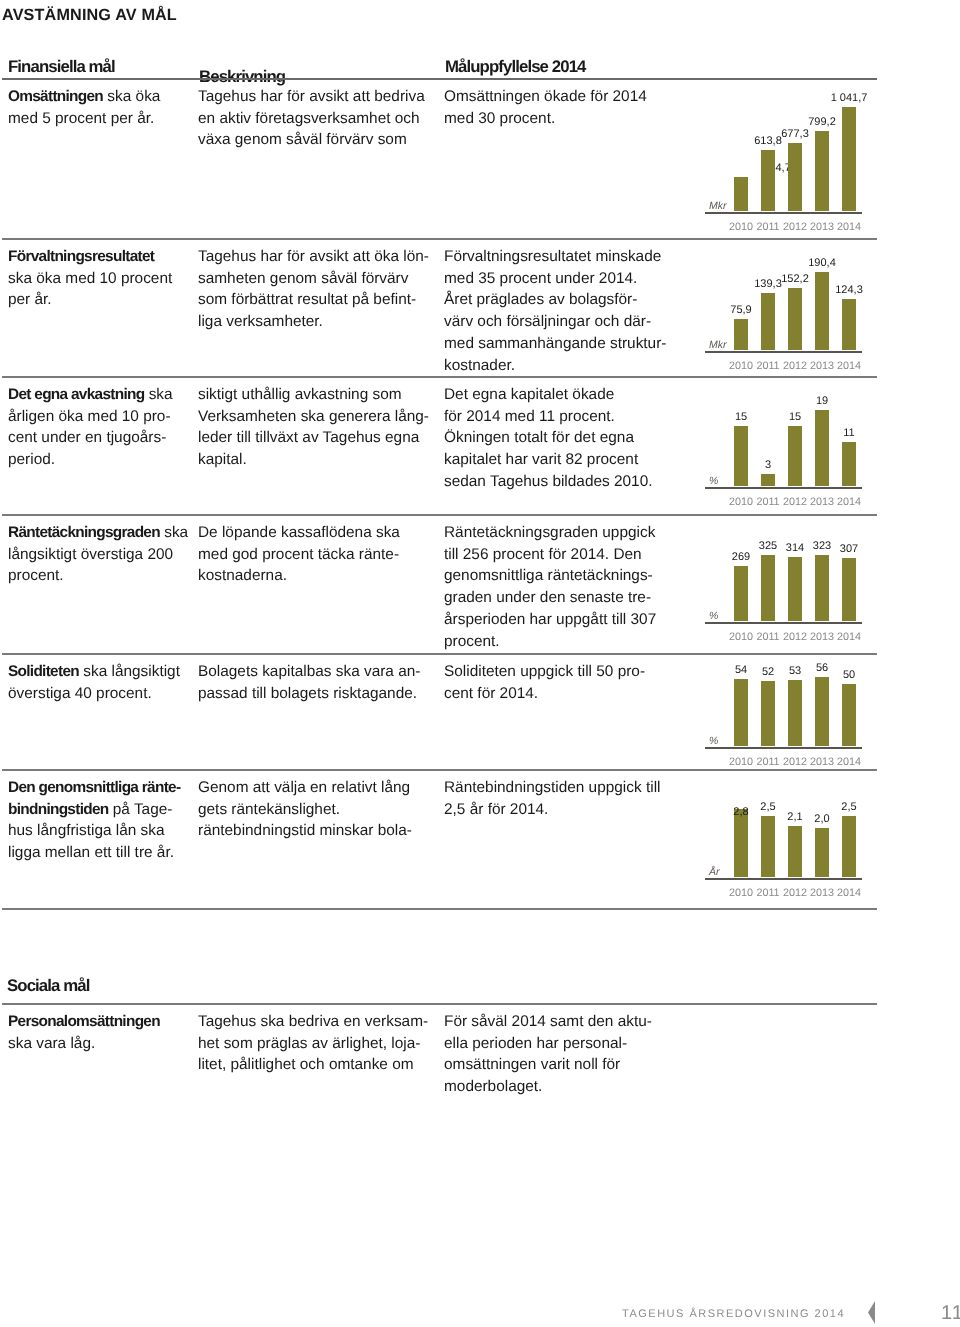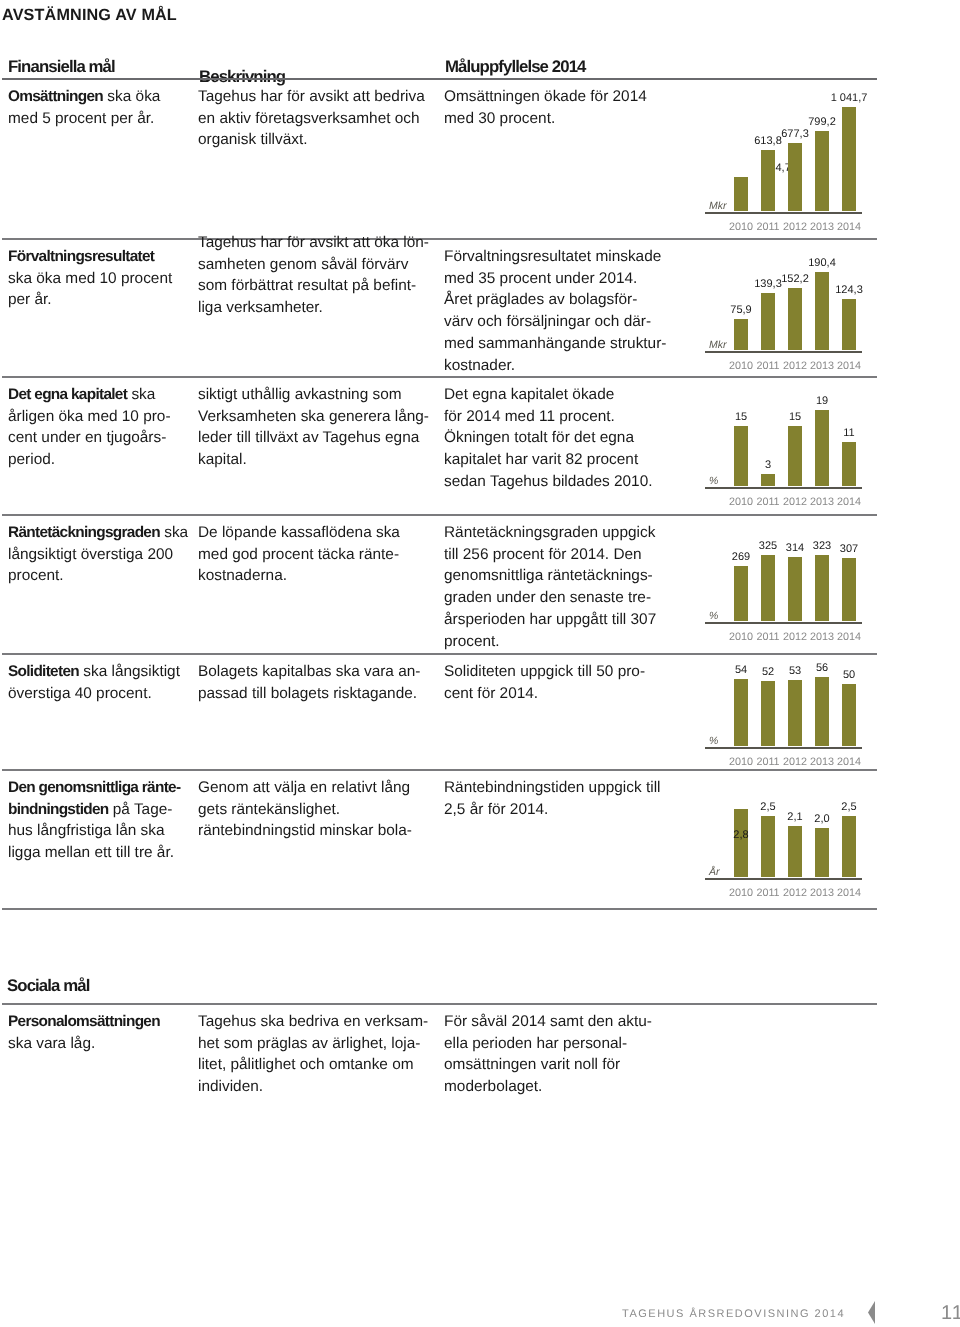--- a/index.html
+++ b/index.html
@@ -60,49 +60,49 @@
   <div class="footer-num" style="left:941px;top:1303px">11</div>
 
 <div class="rule thick" style="left:2px;top:78px;width:875px"></div>
     <div class="cell" style="left:8px;top:86px;width:185px">
       <div class="ln"><span class="b">Omsättningen</span><span class="t"> ska öka</span></div>
       <div class="ln"><span class="t">med 5 procent per år.</span></div>
     </div>
     <div class="cell" style="left:198px;top:86px;width:245px">
       <div class="ln"><span class="t">Tagehus har för avsikt att bedriva</span></div>
       <div class="ln"><span class="t">en aktiv företagsverksamhet och</span></div>
-      <div class="ln"><span class="t">organisk tillväxt.</span></div>
+      <div class="ln"><span class="t">växa genom såväl förvärv som</span></div>
     </div>
     <div class="cell" style="left:444px;top:86px;width:220px">
       <div class="ln"><span class="t">Omsättningen ökade för 2014</span></div>
       <div class="ln"><span class="t">med 30 procent.</span></div>
     </div>
     <div class="rule" style="left:2px;top:238px;width:875px"></div>
     <div class="cell" style="left:8px;top:246px;width:185px">
       <div class="ln"><span class="b">Förvaltningsresultatet</span><span class="t"></span></div>
       <div class="ln"><span class="t">ska öka med 10 procent</span></div>
       <div class="ln"><span class="t">per år.</span></div>
     </div>
-    <div class="cell" style="left:198px;top:232px;width:245px">
+    <div class="cell" style="left:198px;top:246px;width:245px">
       <div class="ln"><span class="t">Tagehus har för avsikt att öka lön-</span></div>
       <div class="ln"><span class="t">samheten genom såväl förvärv</span></div>
       <div class="ln"><span class="t">som förbättrat resultat på befint-</span></div>
       <div class="ln"><span class="t">liga verksamheter.</span></div>
     </div>
     <div class="cell" style="left:444px;top:246px;width:220px">
       <div class="ln"><span class="t">Förvaltningsresultatet minskade</span></div>
       <div class="ln"><span class="t">med 35 procent under 2014.</span></div>
       <div class="ln"><span class="t">Året präglades av bolagsför-</span></div>
       <div class="ln"><span class="t">värv och försäljningar och där-</span></div>
       <div class="ln"><span class="t">med sammanhängande struktur-</span></div>
       <div class="ln"><span class="t">kostnader.</span></div>
     </div>
     <div class="rule" style="left:2px;top:376px;width:875px"></div>
     <div class="cell" style="left:8px;top:384px;width:185px">
-      <div class="ln"><span class="b">Det egna kapitalet</span><span class="t"> ska</span></div>
+      <div class="ln"><span class="b">Det egna avkastning</span><span class="t"> ska</span></div>
       <div class="ln"><span class="t">årligen öka med 10 pro-</span></div>
       <div class="ln"><span class="t">cent under en tjugoårs-</span></div>
       <div class="ln"><span class="t">period.</span></div>
     </div>
     <div class="cell" style="left:198px;top:384px;width:245px">
       <div class="ln"><span class="t">siktigt uthållig avkastning som</span></div>
       <div class="ln"><span class="t">Verksamheten ska generera lång-</span></div>
       <div class="ln"><span class="t">leder till tillväxt av Tagehus egna</span></div>
       <div class="ln"><span class="t">kapital.</span></div>
     </div>
@@ -165,21 +165,20 @@
     <div class="sec-head" style="left:7px;top:977px">Sociala mål</div>
     <div class="rule" style="left:2px;top:1003px;width:875px"></div>
     <div class="cell" style="left:8px;top:1011px;width:185px">
       <div class="ln"><span class="b">Personalomsättningen</span><span class="t"></span></div>
       <div class="ln"><span class="t">ska vara låg.</span></div>
     </div>
     <div class="cell" style="left:198px;top:1011px;width:245px">
       <div class="ln"><span class="t">Tagehus ska bedriva en verksam-</span></div>
       <div class="ln"><span class="t">het som präglas av ärlighet, loja-</span></div>
       <div class="ln"><span class="t">litet, pålitlighet och omtanke om</span></div>
-      <div class="ln"><span class="t">individen.</span></div>
     </div>
     <div class="cell" style="left:444px;top:1011px;width:220px">
       <div class="ln"><span class="t">För såväl 2014 samt den aktu-</span></div>
       <div class="ln"><span class="t">ella perioden har personal-</span></div>
       <div class="ln"><span class="t">omsättningen varit noll för</span></div>
       <div class="ln"><span class="t">moderbolaget.</span></div>
     </div>
     <div class="chart" style="left:0;top:0;width:0;height:0"></div>
     <div class="axis" style="left:705px;top:212px;width:157px"></div>
     <div class="bar" style="left:734px;top:176.58625323989634px;width:14px;height:34.41374676010367px;background:#83812f"></div>
@@ -266,21 +265,21 @@
     <div class="bar" style="left:815px;top:676.5px;width:14px;height:69.5px;background:#83812f"></div>
     <div class="vlabel" style="left:822px;top:662.5px">56</div>
     <div class="xlabel" style="left:822px;top:757px">2013</div>
     <div class="bar" style="left:842px;top:683.9464285714286px;width:14px;height:62.05357142857143px;background:#83812f"></div>
     <div class="vlabel" style="left:849px;top:669.9464285714286px">50</div>
     <div class="xlabel" style="left:849px;top:757px">2014</div>
     <div class="ylabel" style="left:709px;top:736px">%</div>
     <div class="chart" style="left:0;top:0;width:0;height:0"></div>
     <div class="axis" style="left:705px;top:878px;width:157px"></div>
     <div class="bar" style="left:734px;top:808.5px;width:14px;height:68.5px;background:#83812f"></div>
-    <div class="vlabel" style="left:741px;top:830px">2,8</div>
+    <div class="vlabel" style="left:741px;top:807px">2,8</div>
     <div class="xlabel" style="left:741px;top:888px">2010</div>
     <div class="bar" style="left:761px;top:815.8392857142857px;width:14px;height:61.16071428571429px;background:#83812f"></div>
     <div class="vlabel" style="left:768px;top:801.8392857142857px">2,5</div>
     <div class="xlabel" style="left:768px;top:888px">2011</div>
     <div class="bar" style="left:788px;top:825.625px;width:14px;height:51.37500000000001px;background:#83812f"></div>
     <div class="vlabel" style="left:795px;top:811.625px">2,1</div>
     <div class="xlabel" style="left:795px;top:888px">2012</div>
     <div class="bar" style="left:815px;top:828.0714285714286px;width:14px;height:48.92857142857143px;background:#83812f"></div>
     <div class="vlabel" style="left:822px;top:814.0714285714286px">2,0</div>
     <div class="xlabel" style="left:822px;top:888px">2013</div>

